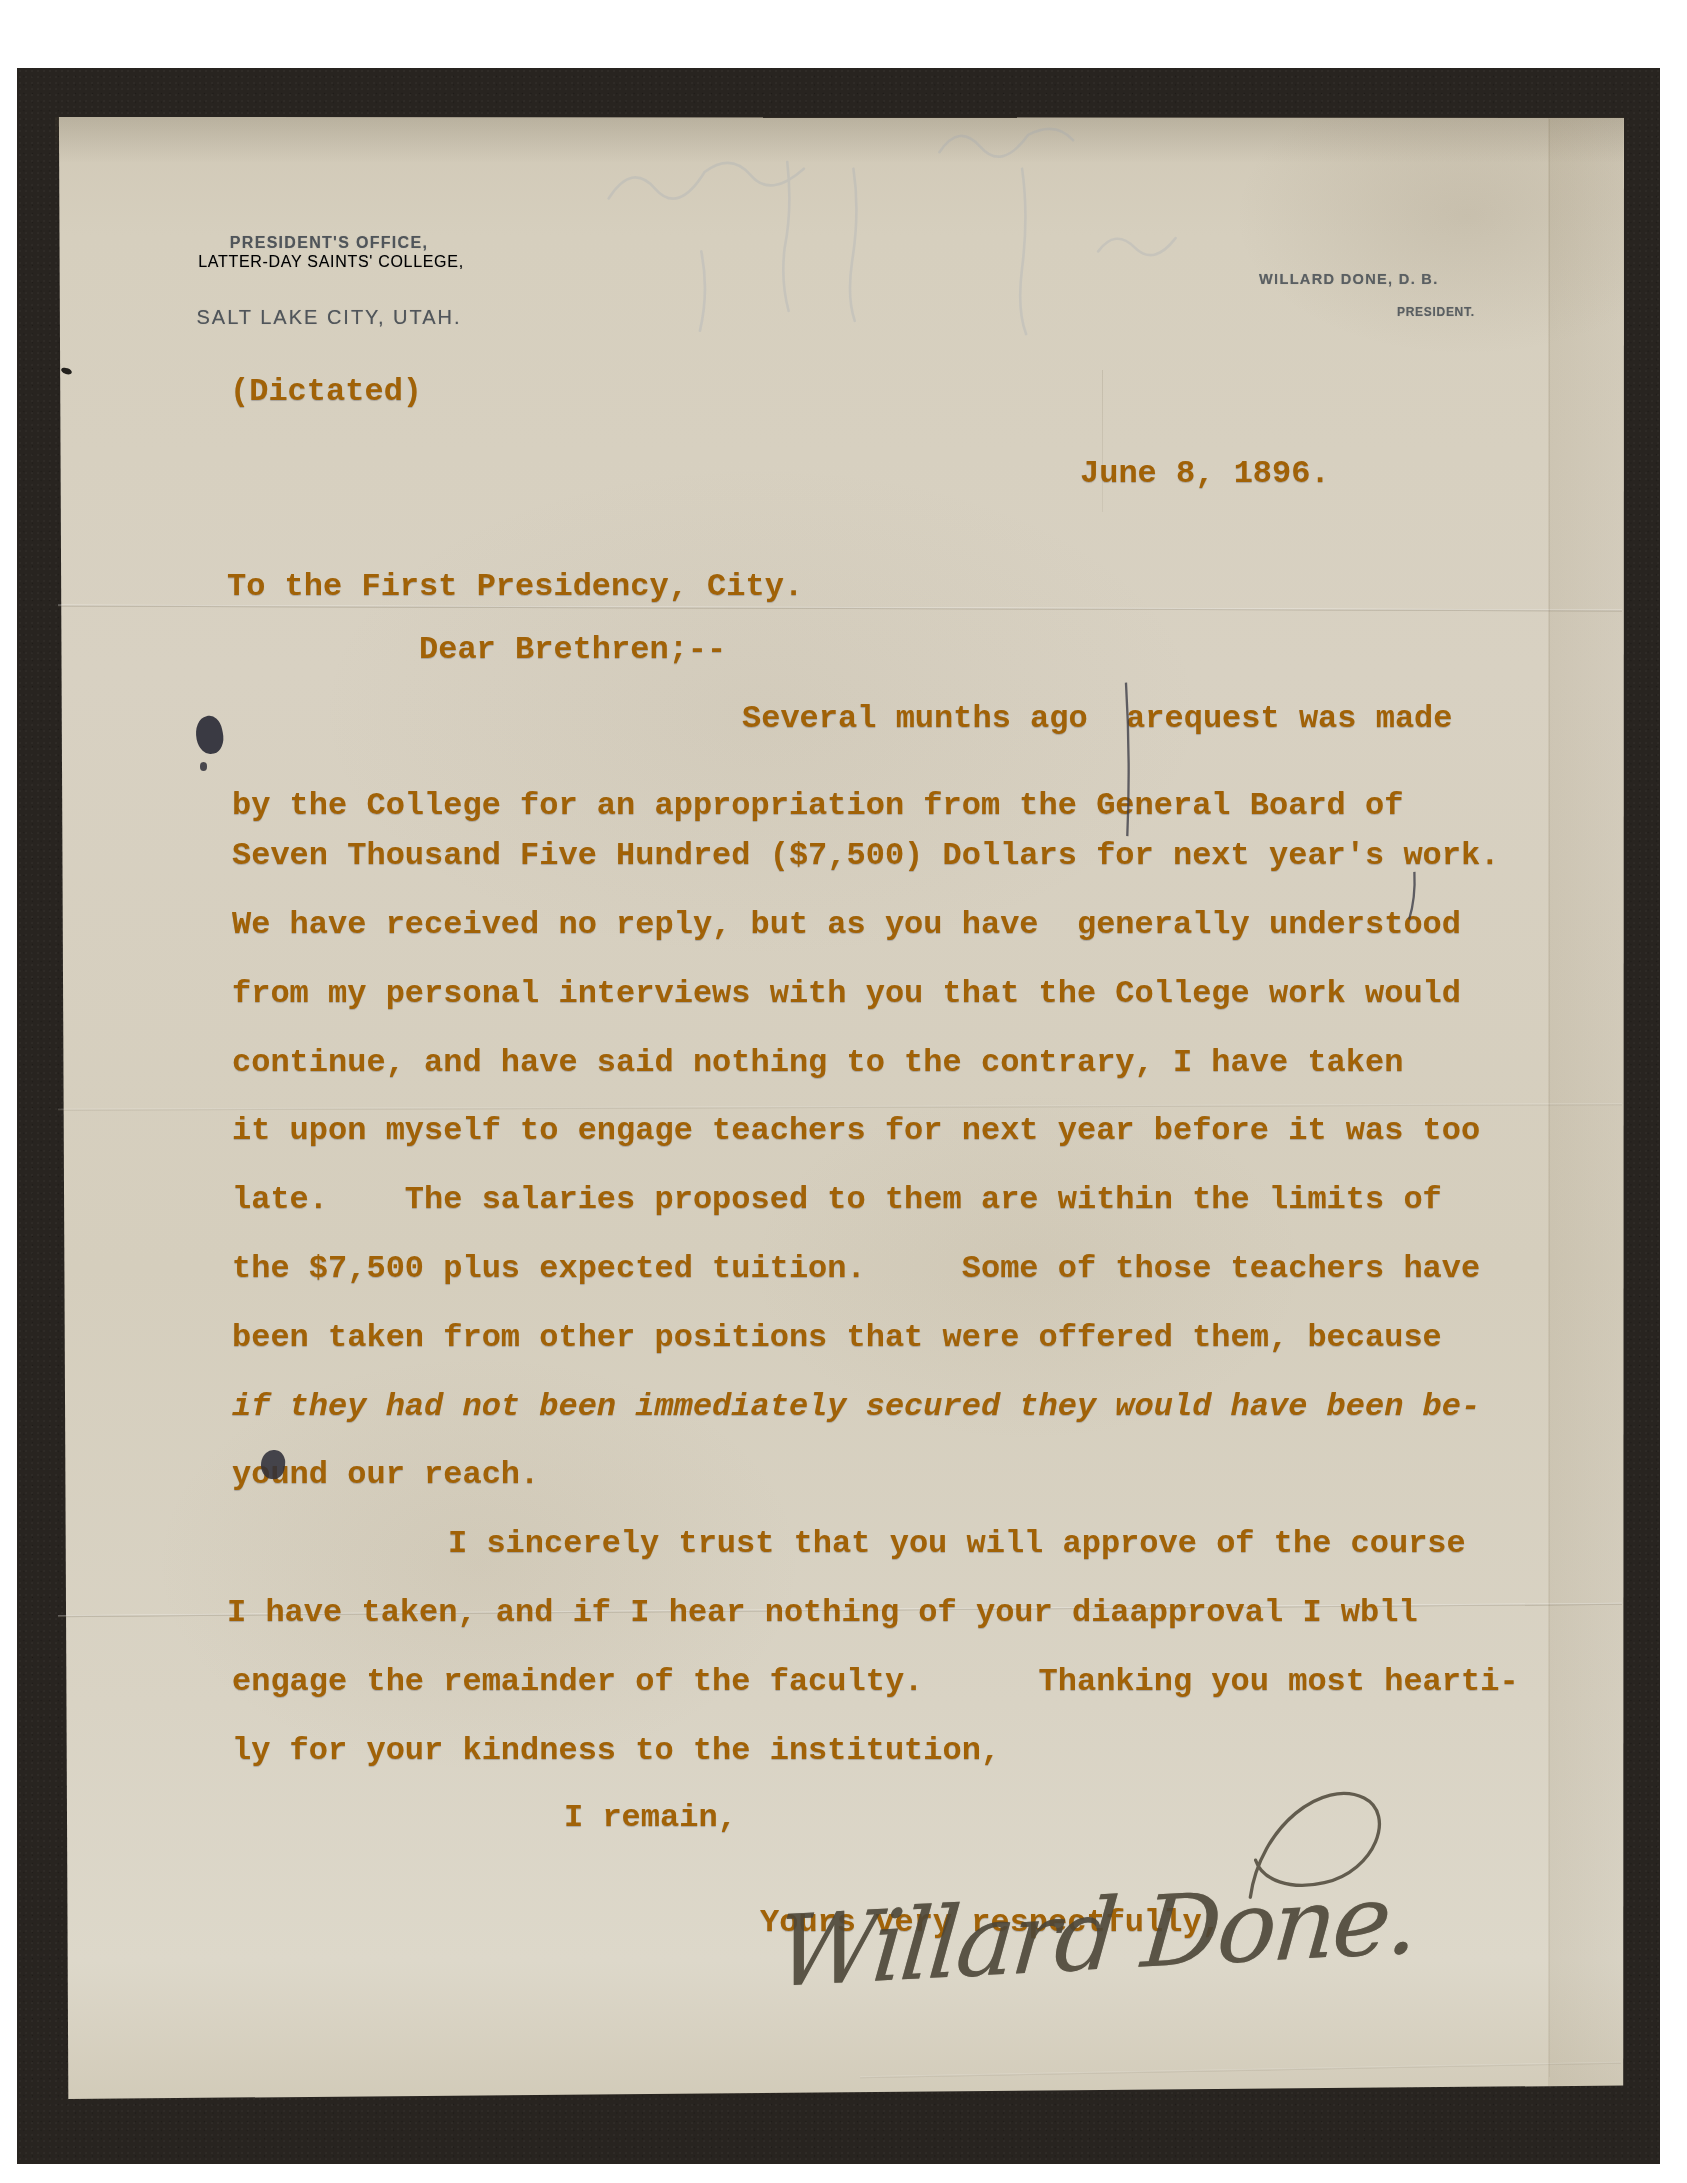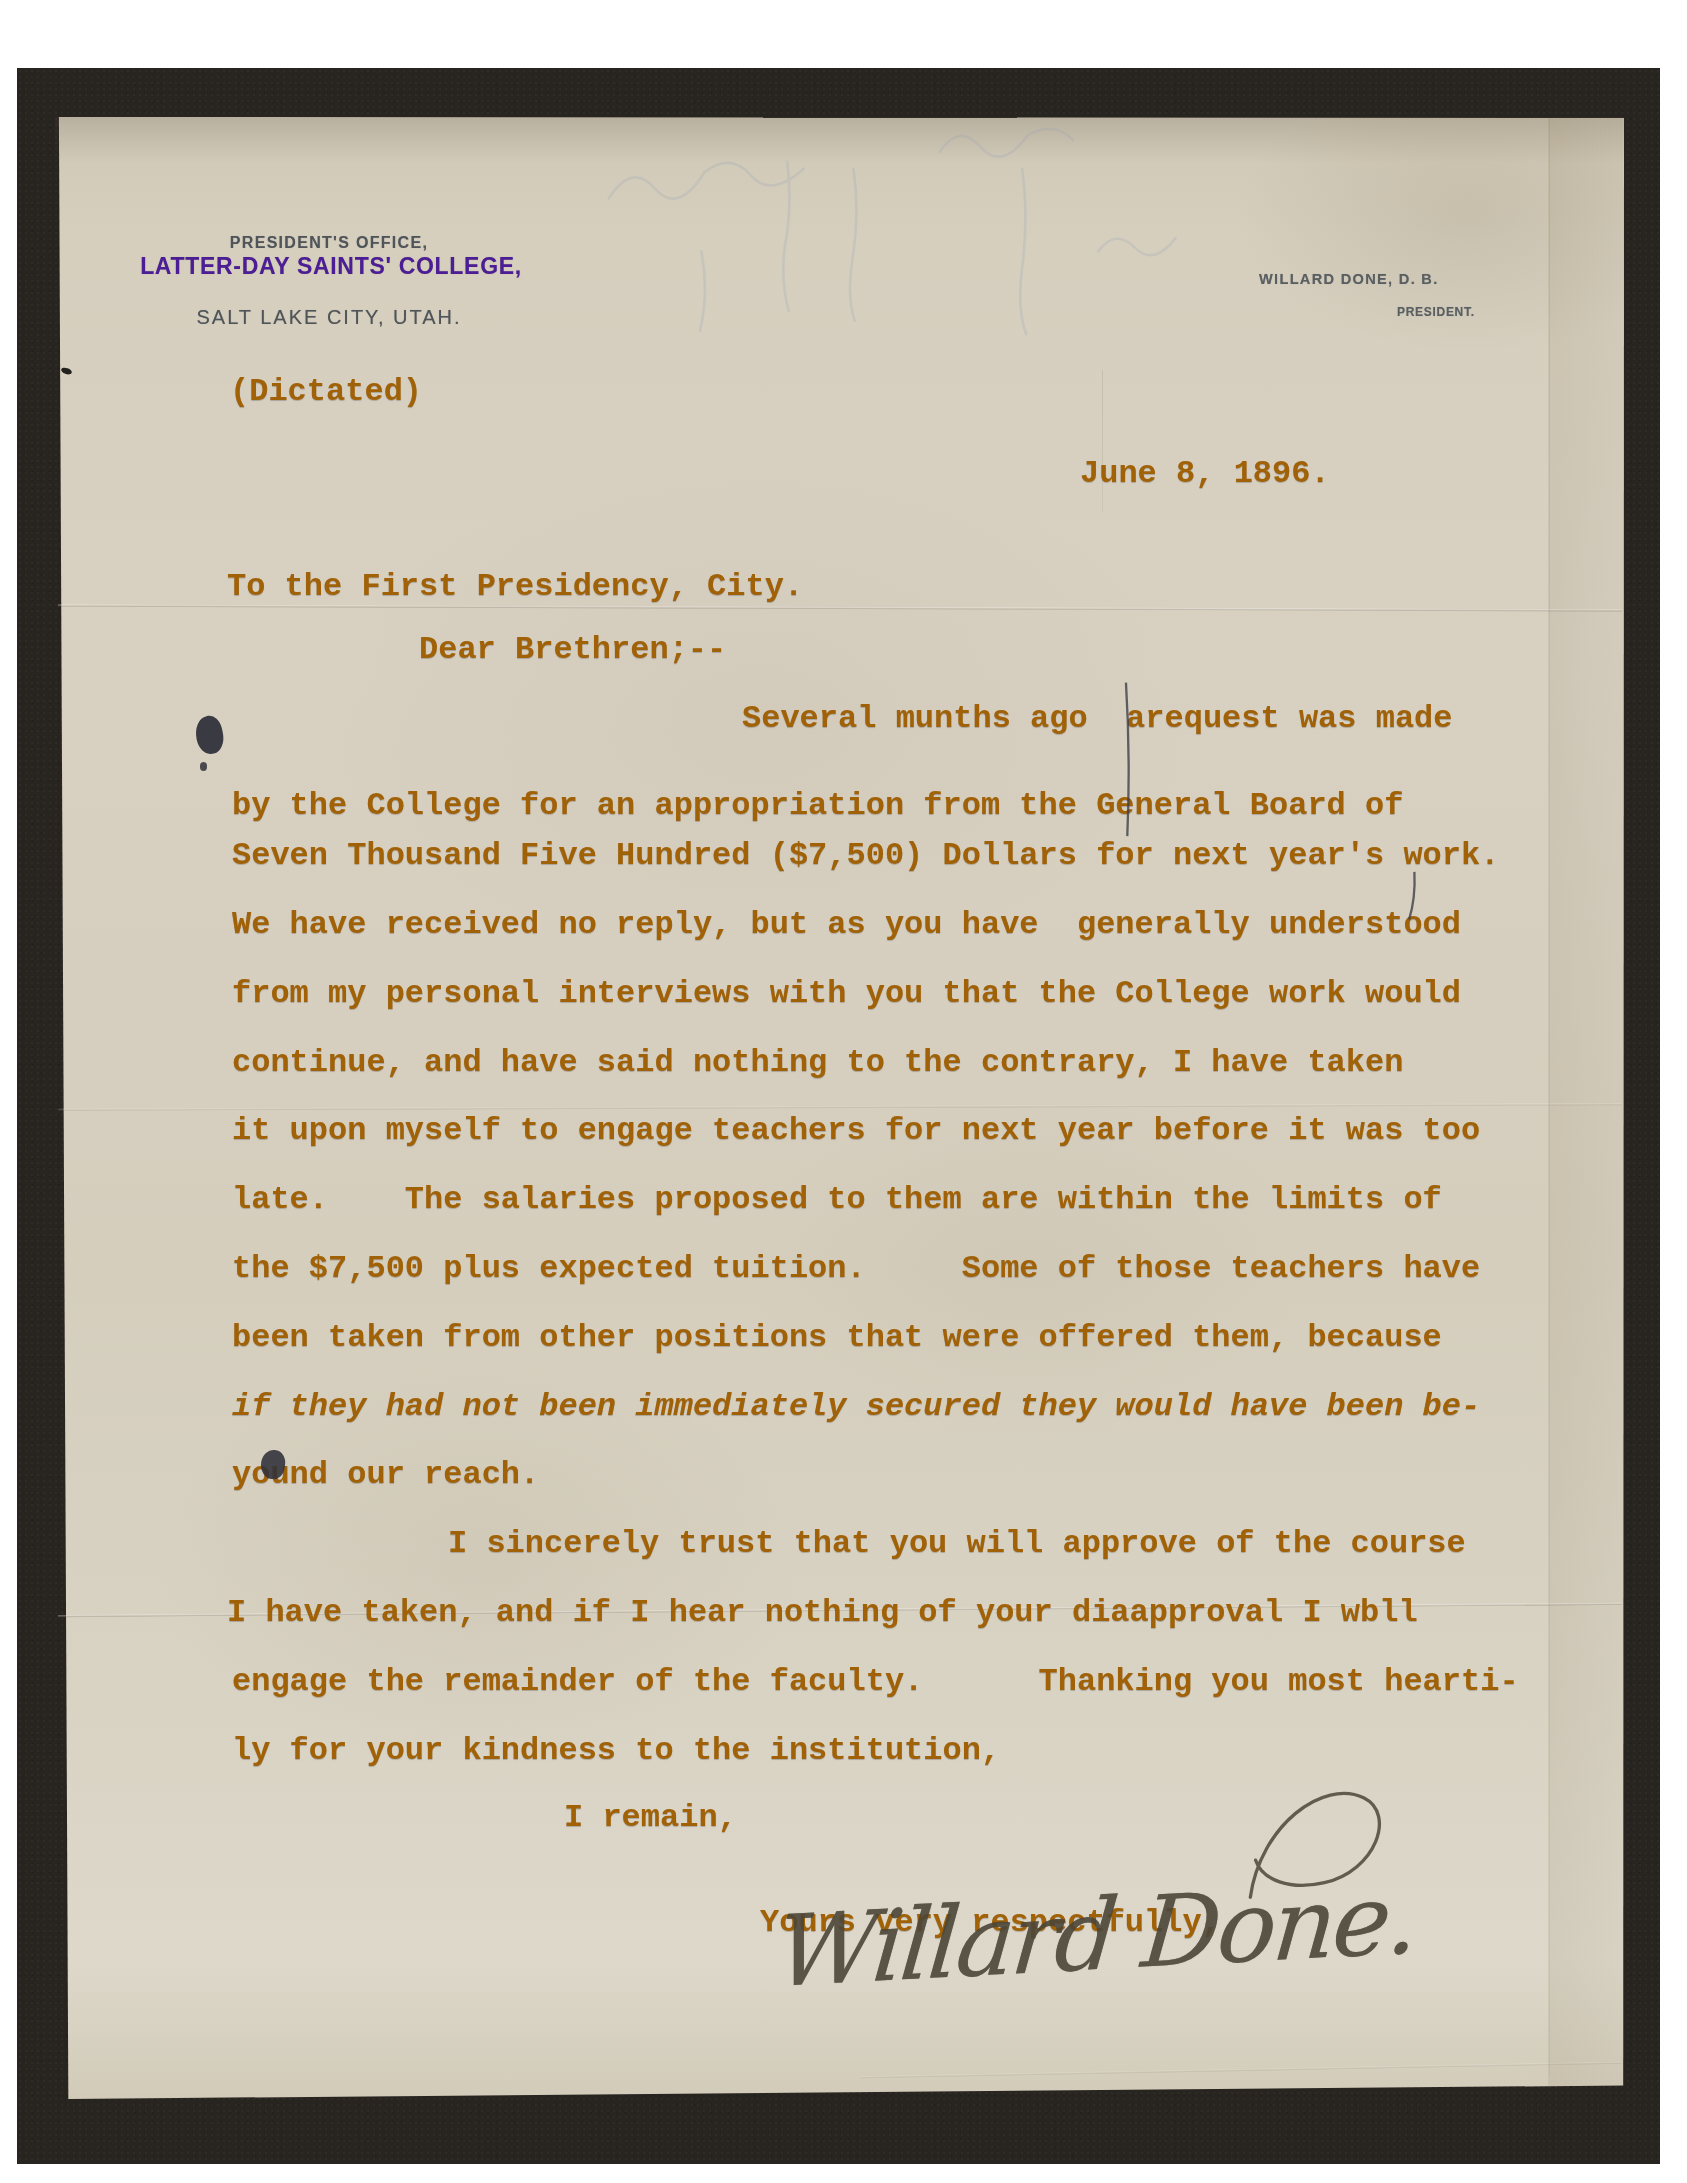--- a/index.html
+++ b/index.html
@@ -52,21 +52,21 @@
     font-weight:bold;font-size:32px;line-height:1.1;letter-spacing:0;
     color:#a16207;white-space:pre;
     text-shadow:0 0.7px 0.7px rgba(70,68,82,.30);
     z-index:4;
   }
   
   .lh{position:absolute;color:#50555a;white-space:pre;z-index:4;
       text-shadow:0 0 0.7px rgba(80,86,90,.5);}
   .lh.center{transform:translateX(-50%);}
   .lh-office{font-size:16px;font-weight:700;letter-spacing:1.3px;margin-top:15px;}
-  .lh-college{font-size:23px;font-weight:700;letter-spacing:0.7px;color:#4c1d95;}
+  .lh-college{font-size:16px;font-weight:400;letter-spacing:0.7px;color:#000000;}
   .lh-city{font-size:20px;font-weight:400;letter-spacing:2px;}
   .lh-name{font-size:14.6px;font-weight:600;letter-spacing:1.3px;color:#5a5f62;}
   .lh-title{font-size:12px;font-weight:600;letter-spacing:0.7px;color:#5a5f62;}
   
   .signature{
     position:absolute;left:777px;top:1878px;z-index:5;
     font-family:"DejaVu Serif","Liberation Serif",serif;
     font-style:italic;font-size:98px;letter-spacing:-3.3px;
     color:#4c4638;opacity:.9;
     transform:rotate(-3deg) skewX(-8deg);

